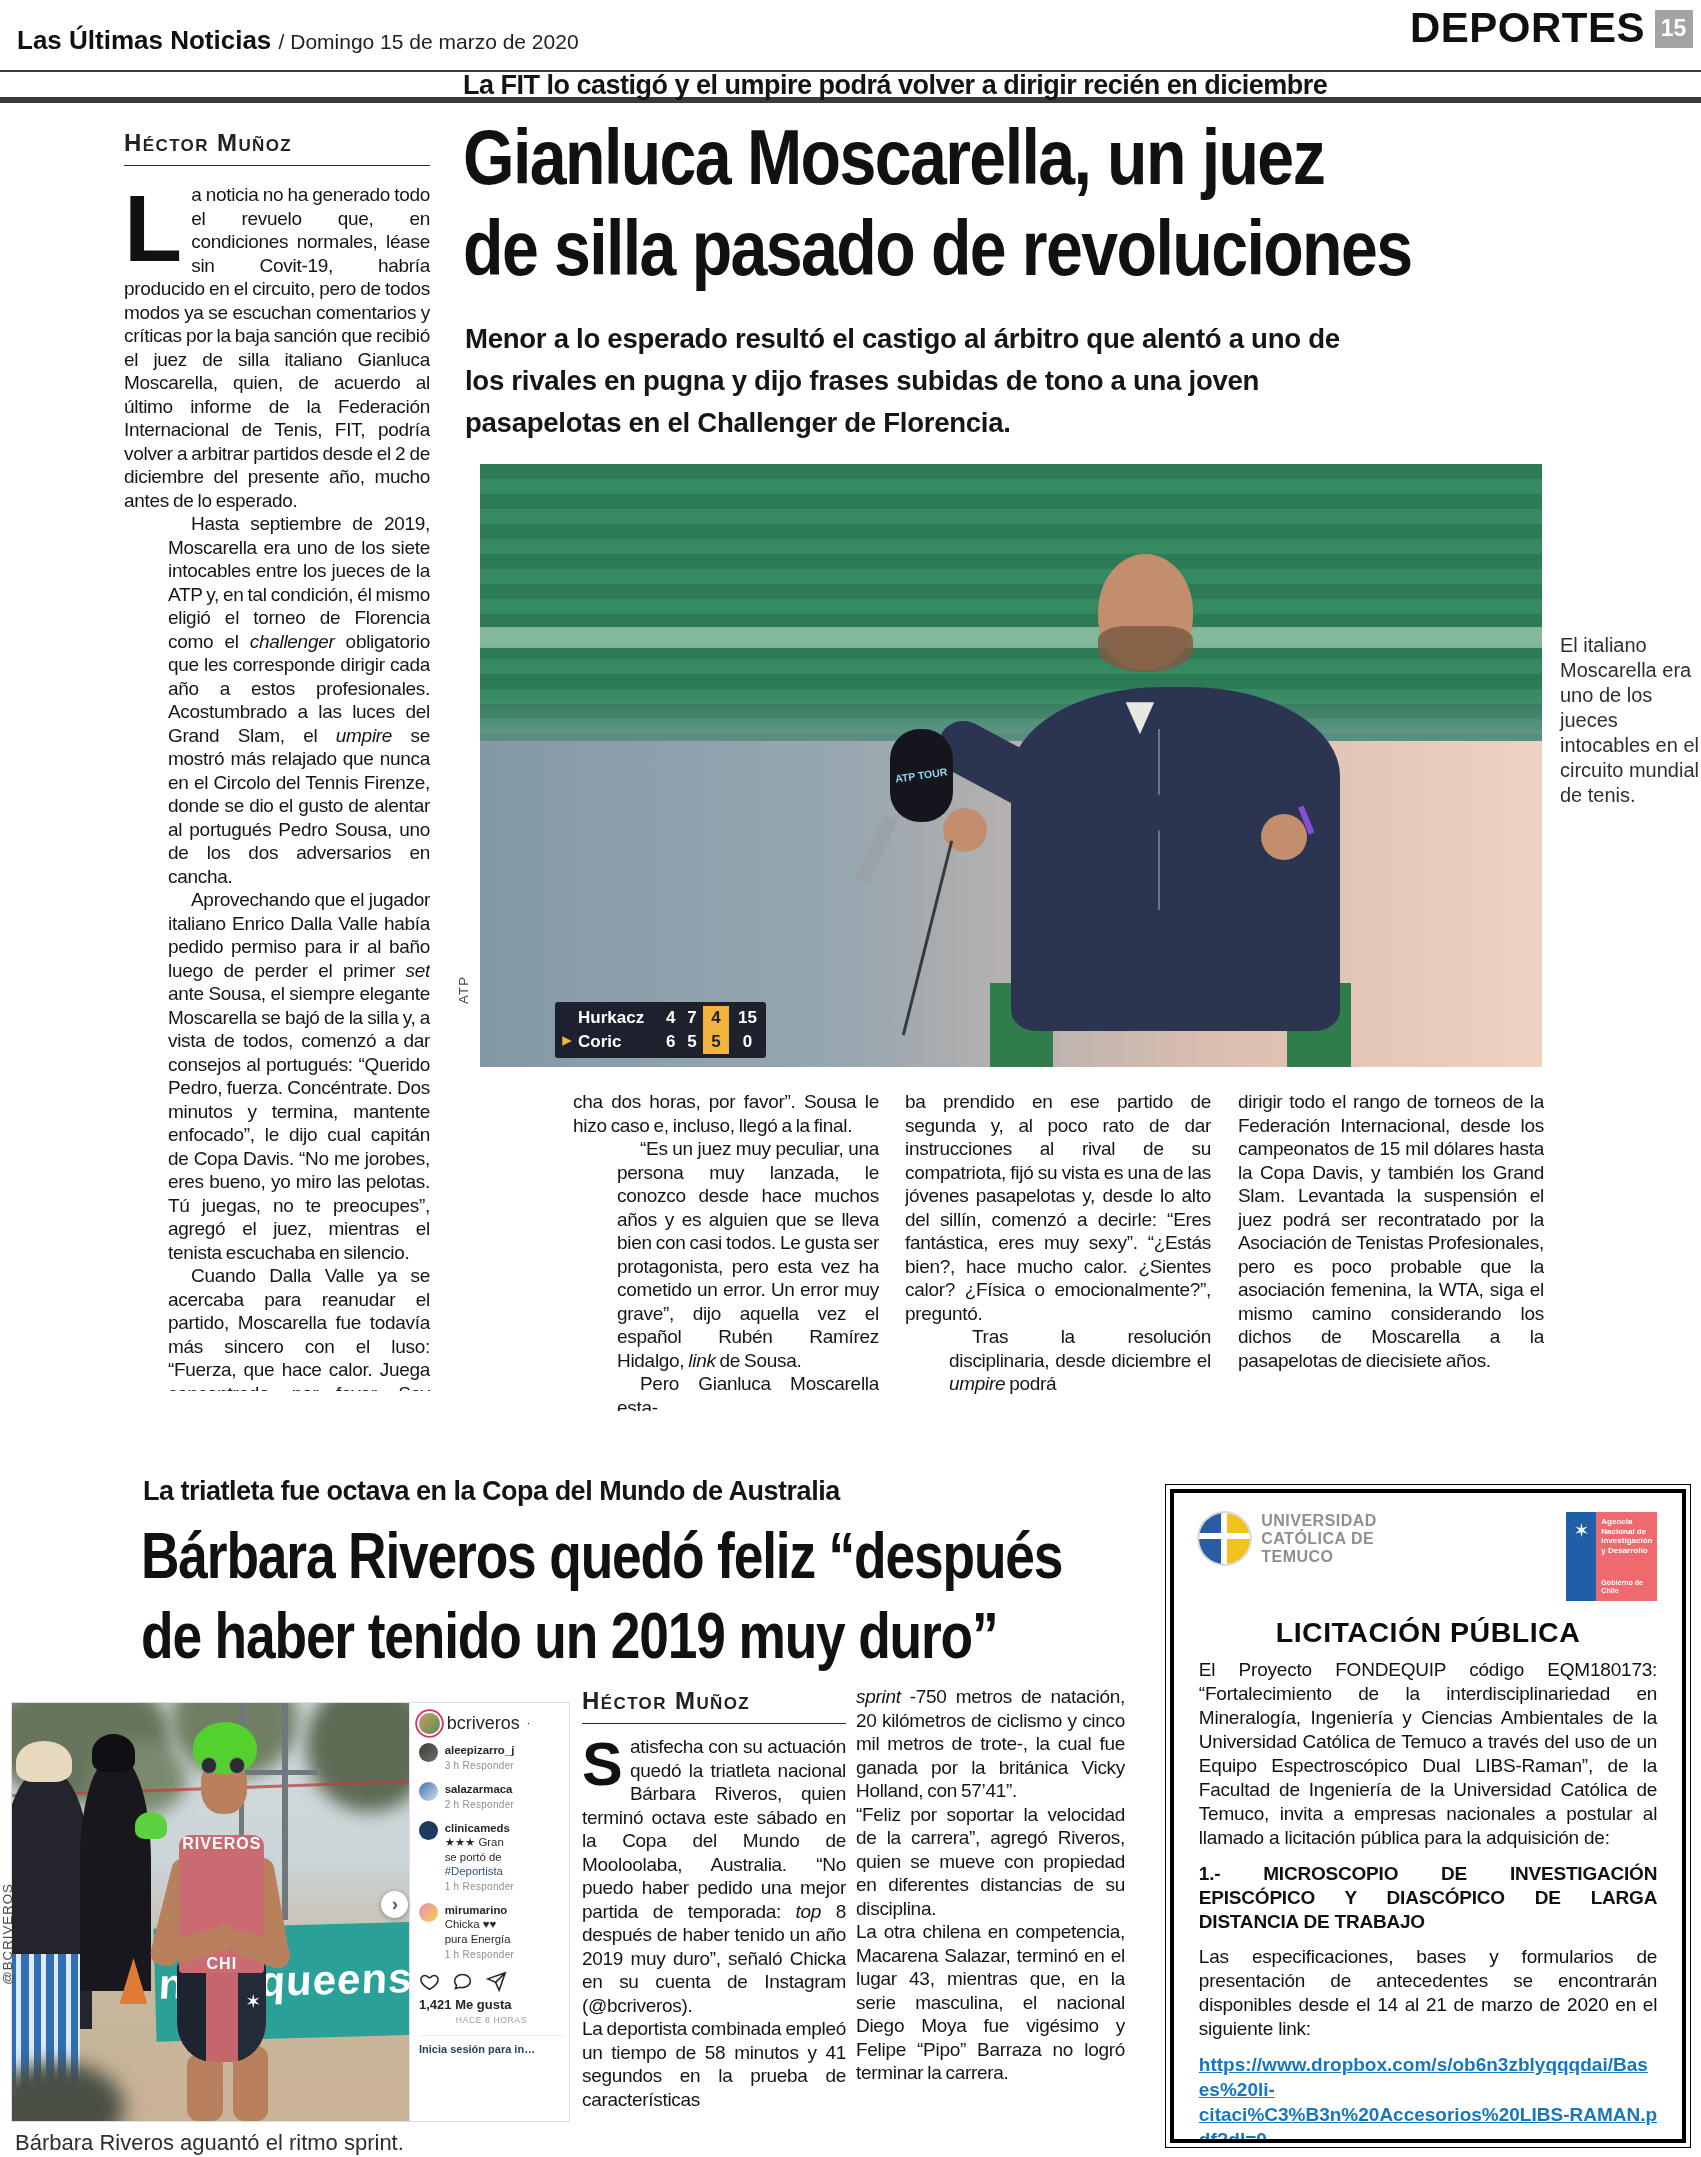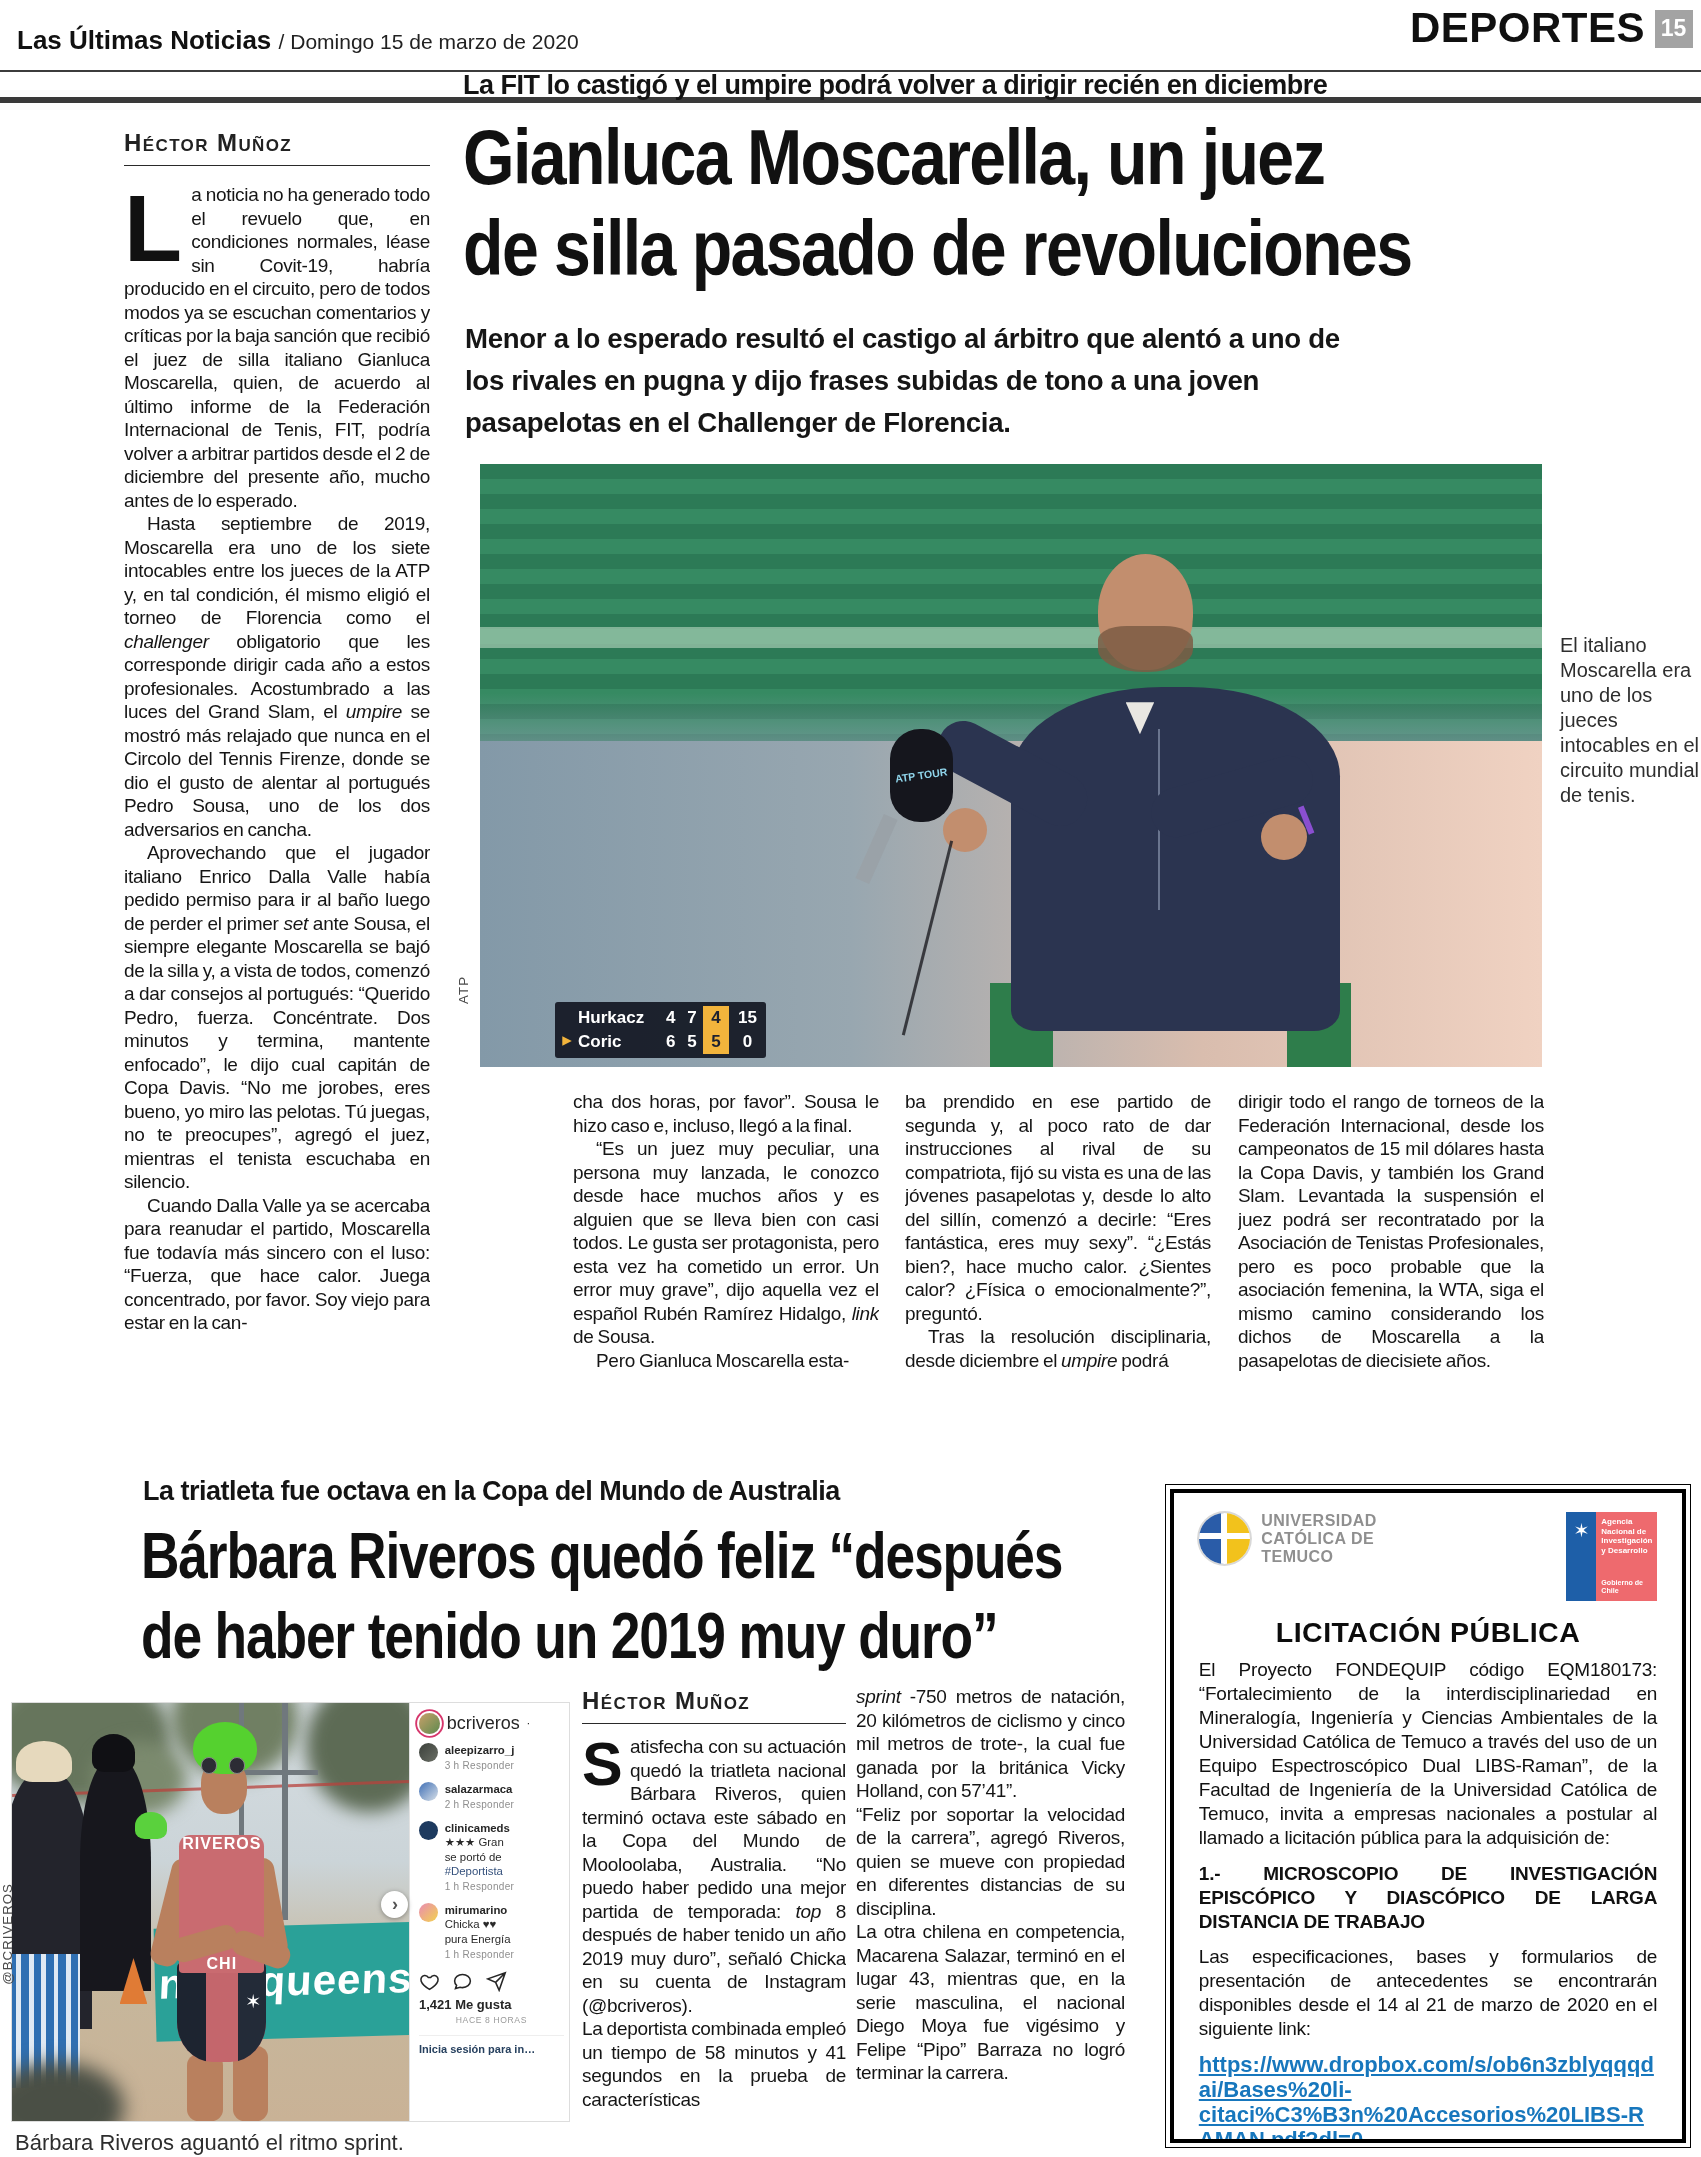--- a/index.html
+++ b/index.html
@@ -18,21 +18,21 @@
   .kicker{font-size:27px;font-weight:700;letter-spacing:-0.5px;color:#141414;white-space:nowrap;}
   .h1line{font-weight:800;font-size:78px;line-height:90px;letter-spacing:-1.9px;color:#111;
           white-space:nowrap;transform:scaleX(.85);transform-origin:0 0;}
   .h2line{font-weight:800;font-size:65px;line-height:80px;letter-spacing:-1.4px;color:#111;
           white-space:nowrap;transform:scaleX(.82);transform-origin:0 0;}
   .subhead{font-size:27.6px;line-height:42px;font-weight:700;letter-spacing:-0.3px;color:#161616;}
   .byline{font-size:24px;font-variant:small-caps;letter-spacing:1.4px;font-weight:600;color:#222;
           border-bottom:1.9px solid #2a2a2a;padding-bottom:7.6px;}
   .bp{font-size:19px;line-height:23.5px;text-align:justify;letter-spacing:-0.3px;word-spacing:-1px;
       color:#151515;margin:0;}
-  .ind{text-indent:23px;}
+  .ind{text-indent:23px;margin-left:44px;}
   .dcap{float:left;font-weight:700;font-size:95px;line-height:78px;padding:5.7px 9.5px 0 0;color:#111;}
   .dcap.s{font-size:61px;line-height:51px;padding:3.8px 7.6px 0 0;}
   .caption{font-size:20px;line-height:25px;color:#2e2e2e;}
   .vtext{writing-mode:vertical-rl;transform:rotate(180deg);font-size:13.3px;color:#4a4a4a;letter-spacing:1px;}
   
   .p1{left:480px;top:464px;width:1062px;height:603px;overflow:hidden;background:#8ba0af;}
   .p1 .seats{position:absolute;left:0;top:0;right:0;height:46%;
       background:repeating-linear-gradient(180deg,#2c7a56 0 15px,#368a62 15px 30px);}
   .p1 .walkway{position:absolute;left:0;top:27%;right:0;height:3.5%;background:#9ec7ad;opacity:.75;}
   .p1 .seatfade{position:absolute;left:0;top:38%;right:0;height:14%;
@@ -133,21 +133,21 @@
   .uct-text{font-size:16px;line-height:18px;font-weight:600;color:#8f8f8f;letter-spacing:0.5px;}
   .anid{display:flex;width:91px;height:89px;}
   .anid-blue{width:38%;background:#1e5fa8;color:#fff;display:flex;align-items:flex-start;justify-content:center;
       font-size:19px;padding-top:7.6px;}
   .anid-red{width:62%;background:#ee6a6e;color:#fff;padding:5.7px 4.8px;display:flex;flex-direction:column;}
   .anid-red .l{font-size:8px;font-weight:700;line-height:9.5px;}
   .anid-red .gov{margin-top:auto;font-size:7.1px;font-weight:700;}
   .ad-title{text-align:center;font-size:28.5px;font-weight:800;letter-spacing:0.5px;margin:15px 0 9.5px 0;color:#0c0c0c;}
   .ad-p{font-size:19px;line-height:24px;text-align:justify;color:#111;margin:0 0 11.4px 0;letter-spacing:-0.2px;}
   .ad-item{font-weight:800;}
-  .ad-link{font-size:22px;line-height:25px;font-weight:700;color:#1777bd;text-decoration:underline;
+  .ad-link{font-size:19px;line-height:25px;font-weight:700;color:#1777bd;text-decoration:underline;
       margin:0 0 11.4px 0;display:block;word-break:break-all;}
 </style>
 </head>
 <body>
 
 <div class="page">
 
   <div class="abs masthead">
     <span>Las Últimas Noticias</span>
     <span class="date">/ Domingo 15 de marzo de 2020</span>

